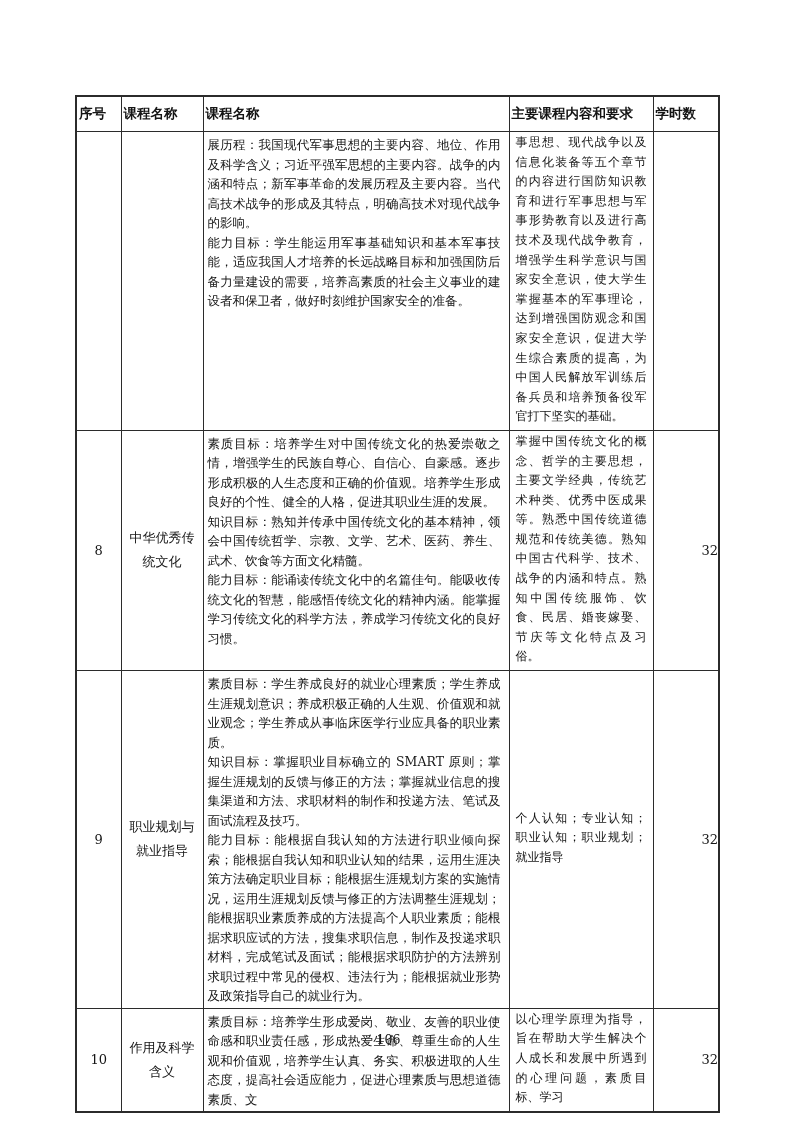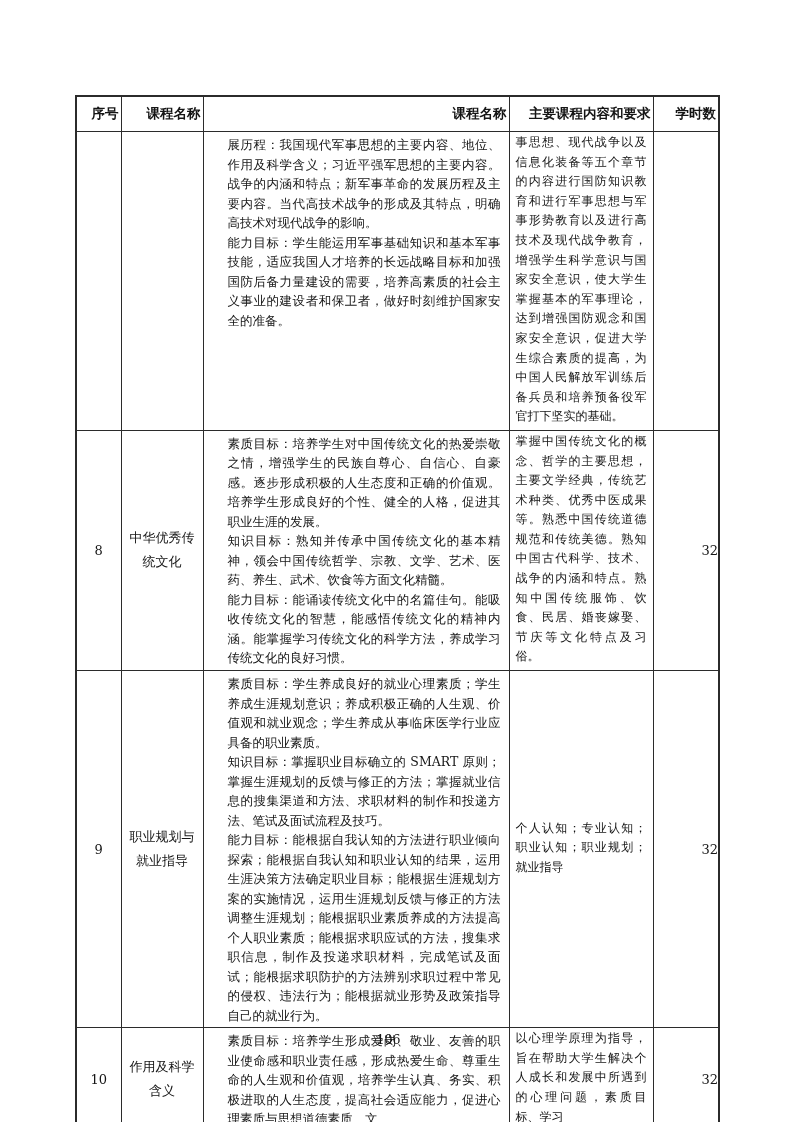--- a/index.html
+++ b/index.html
@@ -19,42 +19,42 @@
     table-layout:fixed;
     border:2px solid #2b2b2b;
   }
   .course-table th, .course-table td {
     border:1px solid #2b2b2b;
     overflow:hidden;
   }
   .course-table th {
     font-weight:bold;
     font-size:13.5px;
-    text-align:right;
+    text-align:left;
     vertical-align:middle;
     height:34px;
     padding:0 2px;
   }
   tr.row-cont   { height:278px; }
   tr.row-trad   { height:208px; }
   tr.row-career { height:315px; }
   tr.row-mental { height:89px; }
   td.c-seq {
     text-align:center; vertical-align:middle;
     font-size:13px;
   }
   td.c-name {
     text-align:center; vertical-align:middle;
     font-size:13px; line-height:1.85;
     padding:0 4px;
   }
   td.c-goals {
     vertical-align:top;
     font-size:12.5px; line-height:19.5px;
-    padding:3px 8px 2px 24px;
+    padding:3px 8px 2px 4px;
     text-align:justify;
     white-space:pre-line;
   }
   td.c-content {
     vertical-align:middle;
     font-size:12px; line-height:19.6px;
     padding:2px 6px;
     text-align:justify;
     white-space:pre-line;
     font-family:Liberation Mono, monospace;

